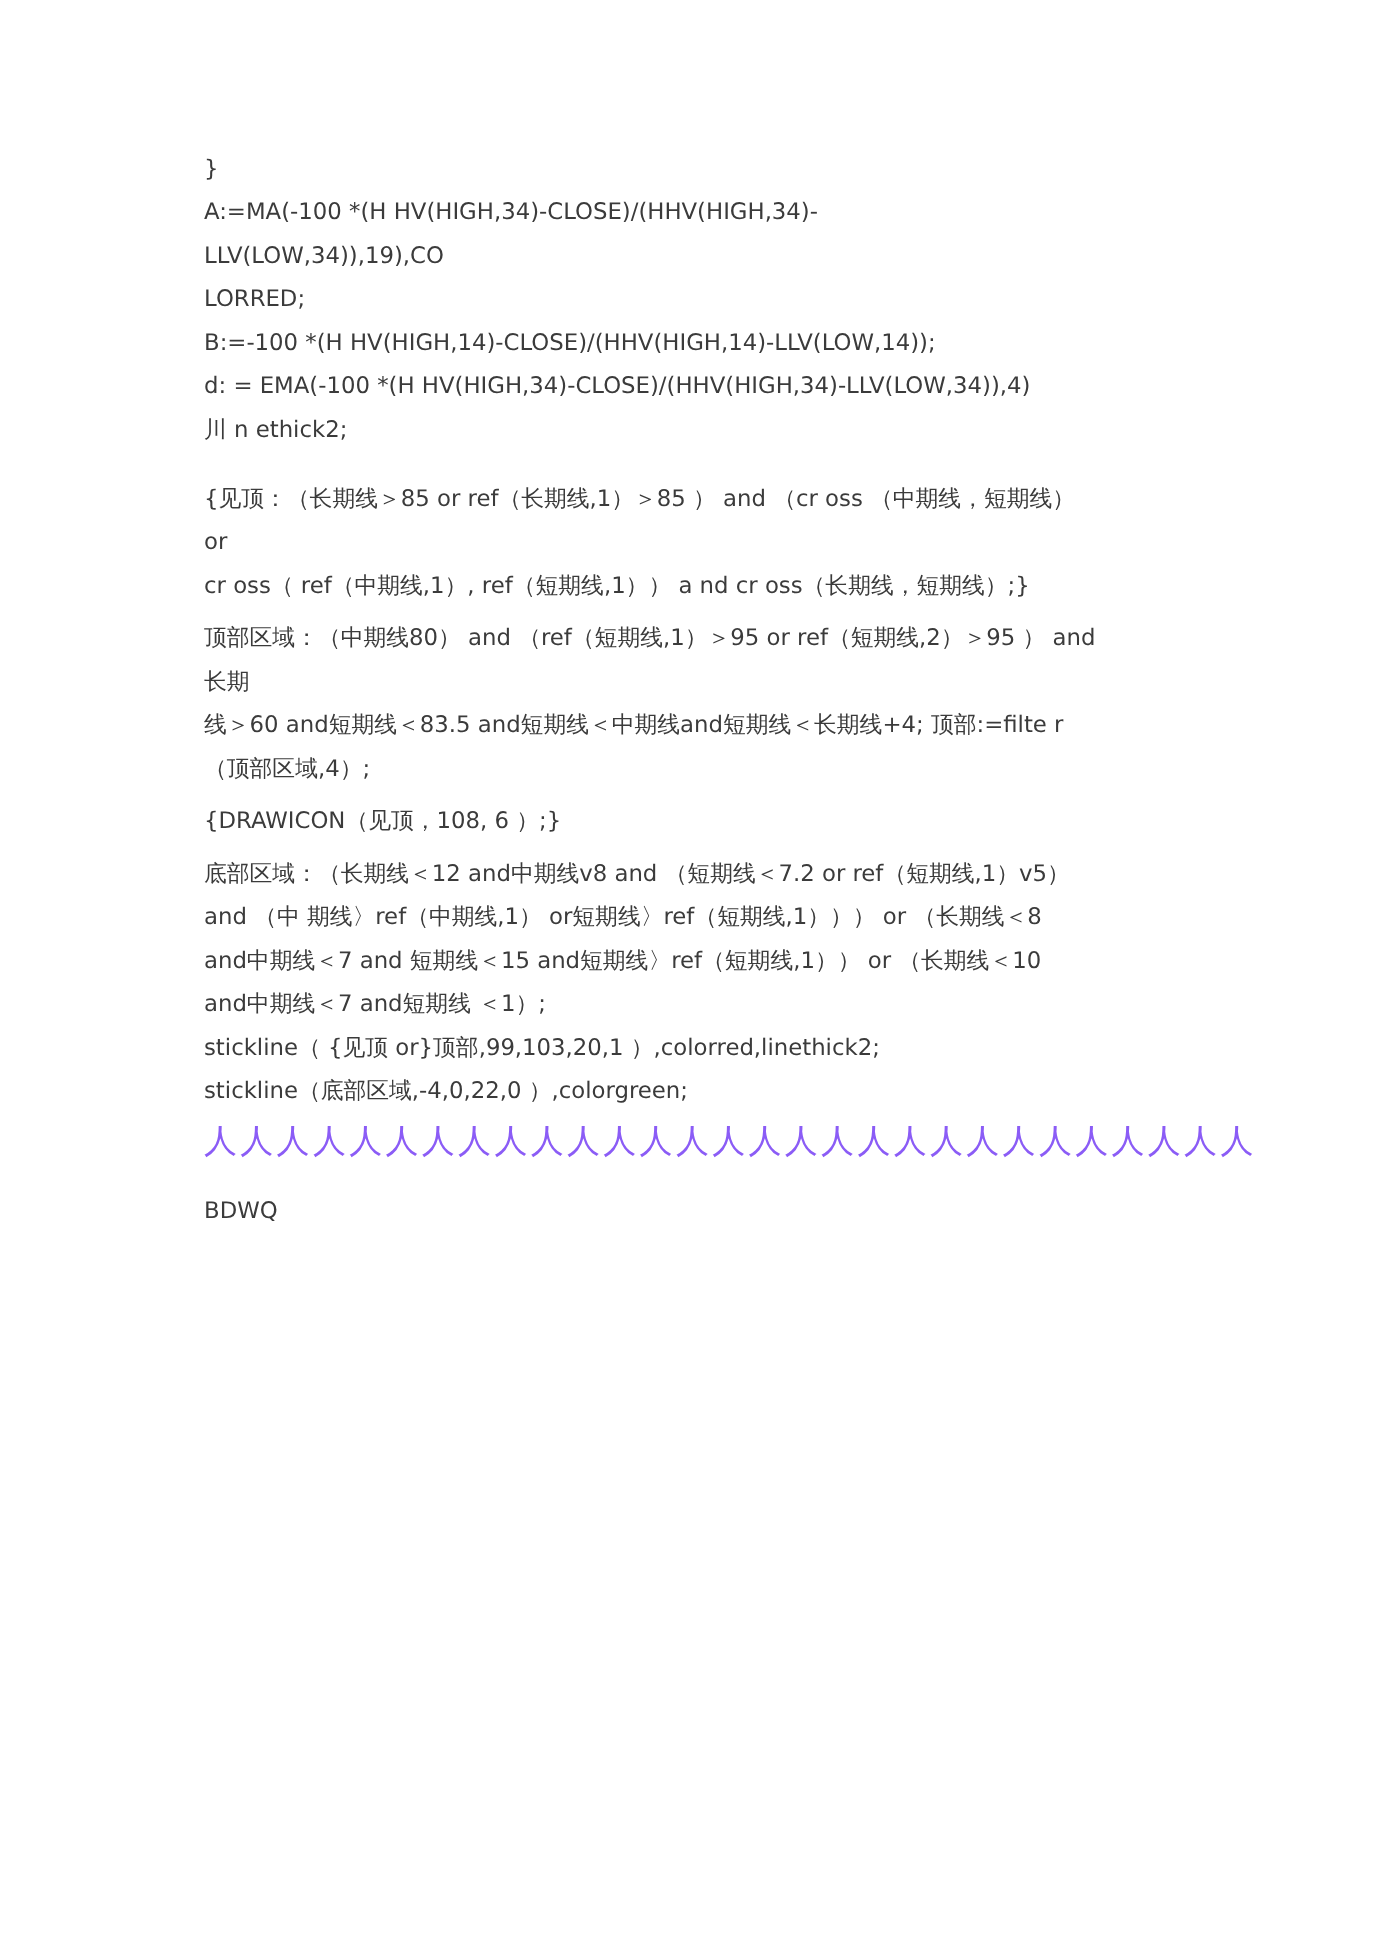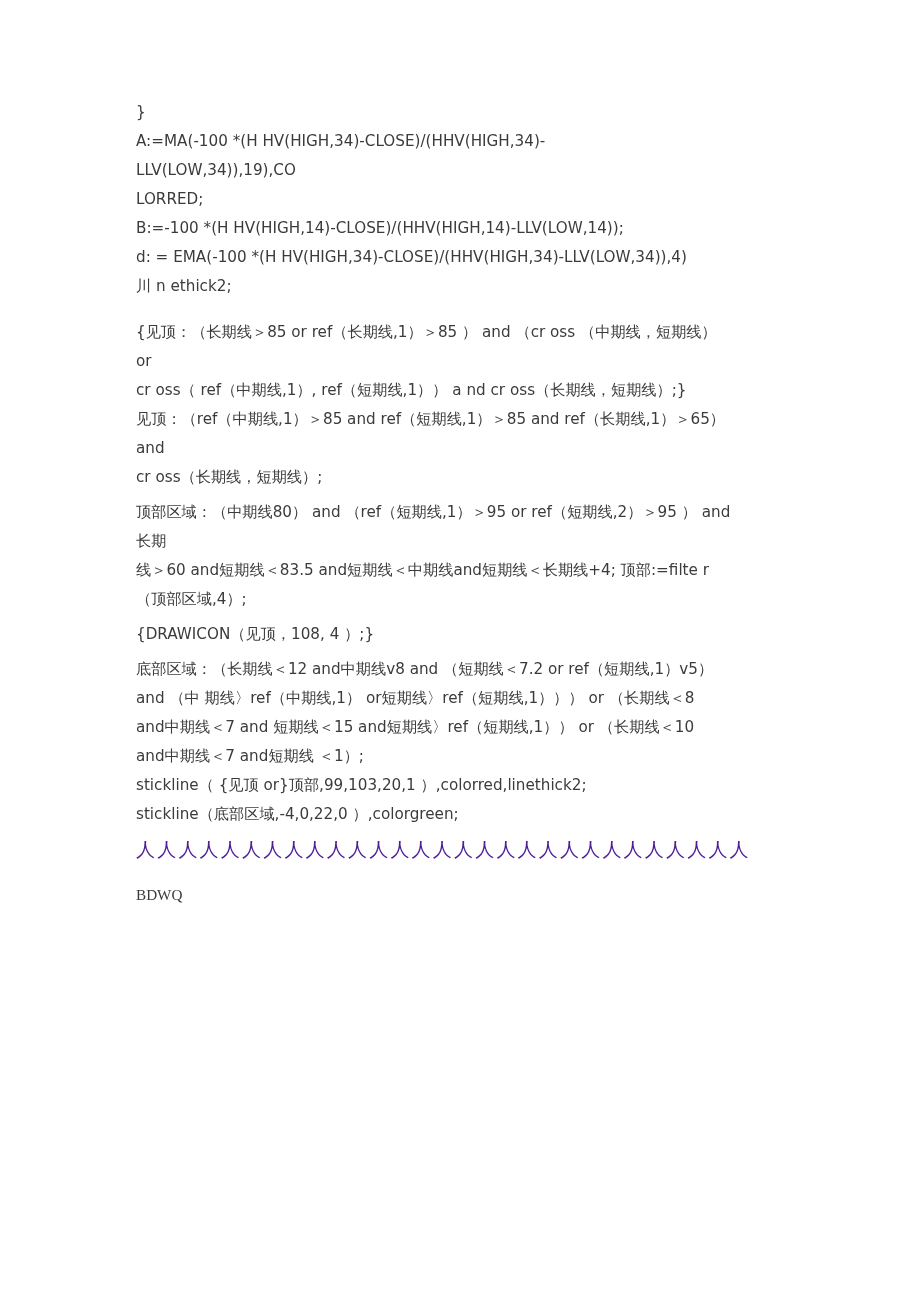--- a/index.html
+++ b/index.html
@@ -38,34 +38,33 @@
     white-space: pre-wrap;
   }
   .para.tight {
     text-align: left;
   }
   .gap-sm { height: 6px; }
   .gap-md { height: 17px; }
   .ren-row {
     margin: 0;
     padding: 0;
-    font-size: 19px;
+    font-size: 22px;
     line-height: 28px;
-    color: #4c1d95;
+    color: #8b5cf6;
     letter-spacing: 2.2px;
     white-space: nowrap;
     font-family: "DejaVu Sans", "Liberation Sans", sans-serif;
   }
   .tail {
     margin: 0;
     padding: 0;
     font-size: 15.2px;
     line-height: 29px;
     color: #3b3b3b;
-    font-family: Liberation Serif, serif;
   }
 </style>
 </head>
 <body style="background: rgb(255, 255, 255);">
 
 <div class="page">
   <div class="doc-body">
 
     <p class="para tight">}
 A:=MA(-100 *(H HV(HIGH,34)-CLOSE)/(HHV(HIGH,34)-
@@ -74,32 +73,29 @@
 B:=-100 *(H HV(HIGH,14)-CLOSE)/(HHV(HIGH,14)-LLV(LOW,14));
 d: = EMA(-100 *(H HV(HIGH,34)-CLOSE)/(HHV(HIGH,34)-LLV(LOW,34)),4)
 川 n ethick2;</p>
     <div class="gap-md"></div>
 
 
     <p class="para">{见顶：（长期线＞85 or ref（长期线,1）＞85 ） and （cr oss （中期线，短期线）
 or
 cr oss（ ref（中期线,1）, ref（短期线,1）） a nd cr oss（长期线，短期线）;}</p>
 
-    <p class="para">见顶：（ref（中期线,1）＞85 and ref（短期线,1）＞85 and ref（长期线,1）＞65）
-and
-cr oss（长期线，短期线）;</p>
     <div class="gap-sm"></div>
 
     <p class="para">顶部区域：（中期线80） and （ref（短期线,1）＞95 or ref（短期线,2）＞95 ） and
 长期
 线＞60 and短期线＜83.5 and短期线＜中期线and短期线＜长期线+4; 顶部:=filte r
 （顶部区域,4）;</p>
     <div class="gap-sm"></div>
 
-    <p class="para tight">{DRAWICON（见顶，108, 4 ）;}</p>
+    <p class="para tight">{DRAWICON（见顶，108, 6 ）;}</p>
     <div class="gap-sm"></div>
 
     <p class="para">底部区域：（长期线＜12 and中期线v8 and （短期线＜7.2 or ref（短期线,1）v5）
 and （中 期线〉ref（中期线,1） or短期线〉ref（短期线,1））） or （长期线＜8
 and中期线＜7 and 短期线＜15 and短期线〉ref（短期线,1）） or （长期线＜10
 and中期线＜7 and短期线 ＜1）;
 stickline（ {见顶 or}顶部,99,103,20,1 ）,colorred,linethick2;
 stickline（底部区域,-4,0,22,0 ）,colorgreen;</p>
     <div class="gap-sm"></div>
 

